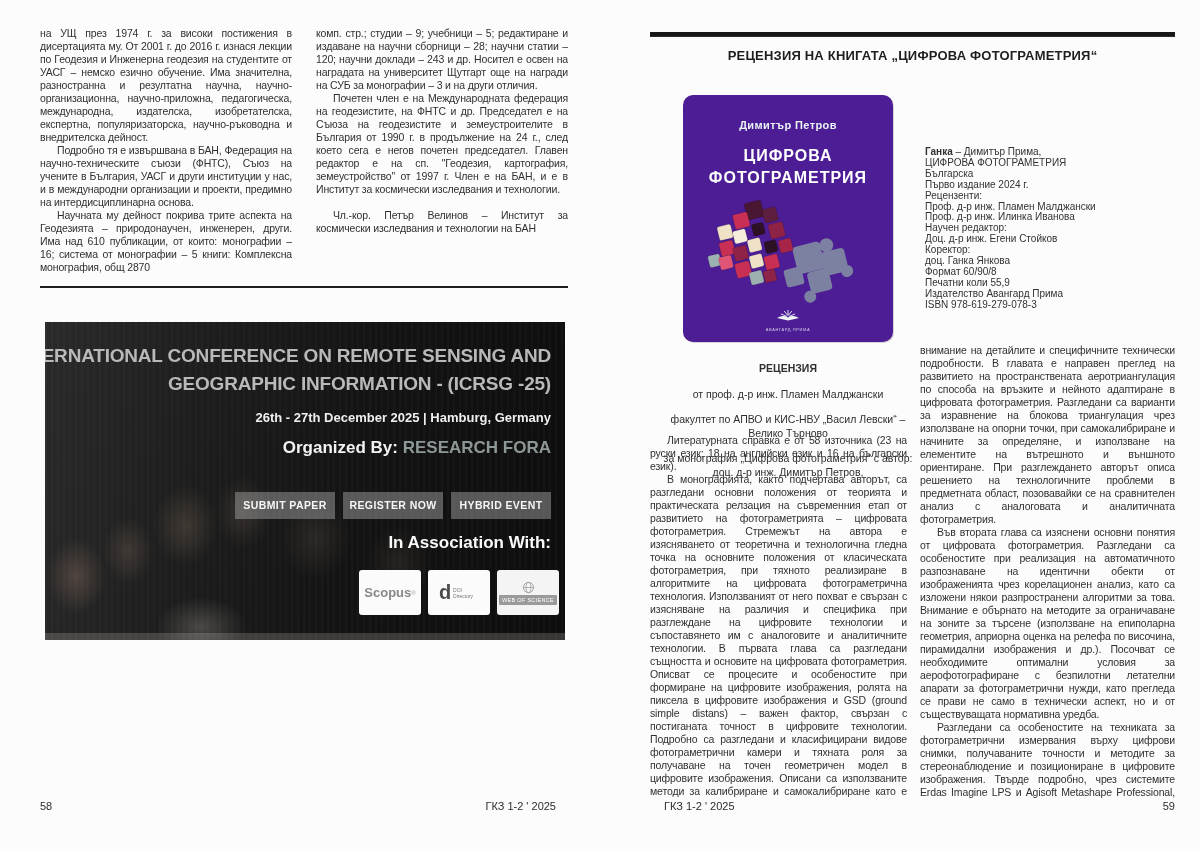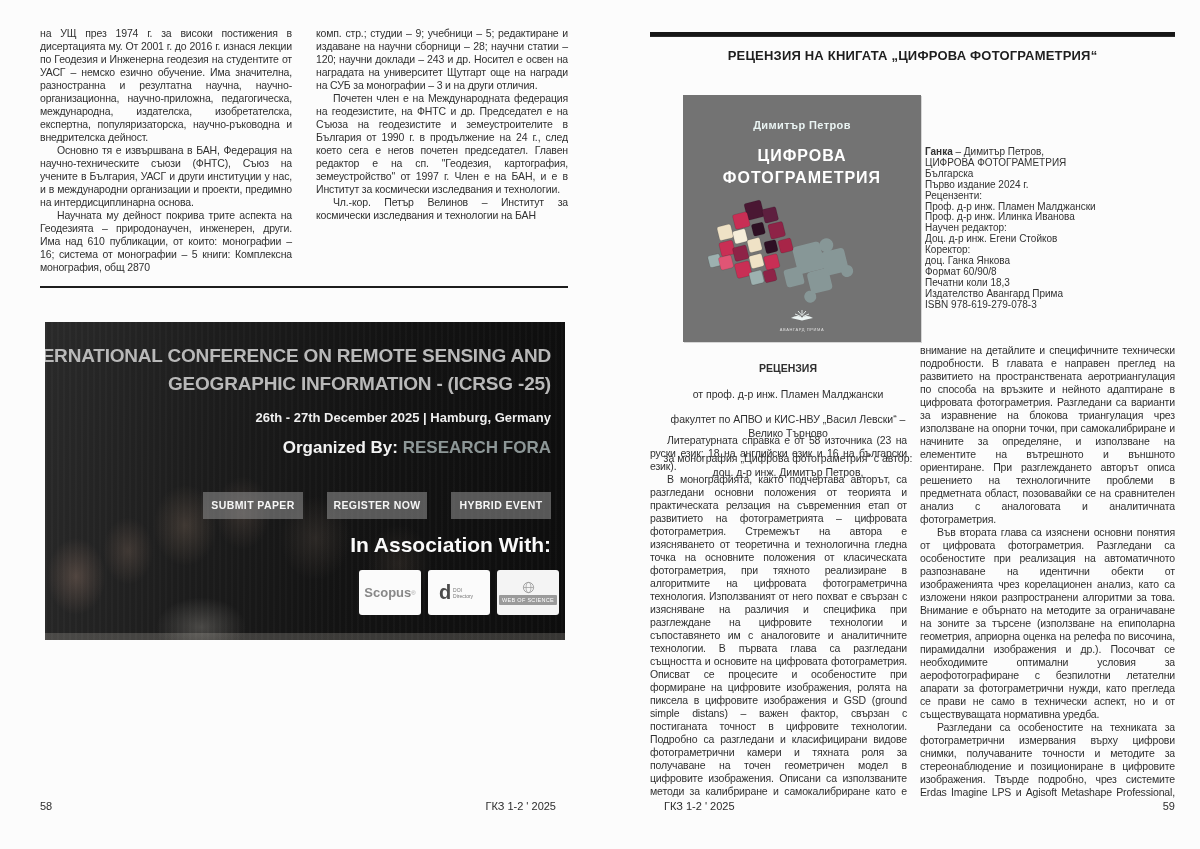--- a/index.html
+++ b/index.html
@@ -12,21 +12,21 @@
   .page { position:absolute; top:0; height:849px; }
   .page-left  { left:40px;  width:528px; }
   .page-right { left:650px; width:525px; }
 
   
   .cols { position:absolute; left:0; top:27px; width:528px; display:flex; gap:24px; }
   .col  { font-size:10.5px; line-height:13px; letter-spacing:-0.15px; color:#303030; }
   .cols .col { width:256px; }
   .col p { margin:0; text-indent:17px; text-align:justify; }
   .cont > p:first-child { text-indent:0; }
-  .lp2 > p:nth-child(3) { }
+  .lp2 > p:nth-child(3) { margin-top:13px; }
 
   .rule-left { position:absolute; left:0; top:286px; width:528px; border-top:2px solid #1d1d1d; }
 
   
   .banner {
     position:absolute; left:5px; top:322px; width:520px; height:318px; overflow:hidden;
     background:
       radial-gradient(ellipse 42px 55px at 6% 80%,  rgba(150,120,105,.38), transparent 70%),
       radial-gradient(ellipse 36px 48px at 16% 72%, rgba(135,110,95,.30),  transparent 70%),
       radial-gradient(ellipse 46px 58px at 27% 64%, rgba(150,125,105,.28), transparent 70%),
@@ -37,24 +37,24 @@
       linear-gradient(0deg, rgba(205,200,190,.22) 0px, rgba(205,200,190,.22) 7px, transparent 7px),
       repeating-linear-gradient(90deg, rgba(255,255,255,.025) 0 2px, transparent 2px 6px),
       linear-gradient(100deg, #2a2a2a 0%, #1d1d1d 30%, #131313 60%, #0d0d0d 100%);
   }
   .b-title { position:absolute; top:20px; right:14px; text-align:right;
     font-weight:bold; font-size:19px; line-height:28px; color:#b9b9b9; letter-spacing:-0.2px; }
   .b-title div { white-space:nowrap; }
   .b-date { position:absolute; top:88px; right:14px; font-weight:bold; font-size:13px; color:#efefef; }
   .b-org  { position:absolute; top:116px; right:14px; font-weight:bold; font-size:17px; }
   .b-orglabel { color:#f3f3f3; } .b-orgname { color:#8d9797; }
-  .b-buttons { position:absolute; top:170px; right:14px; display:flex; gap:24px; }
+  .b-buttons { position:absolute; top:170px; right:14px; display:flex; gap:8px; }
   .b-btn { width:100px; height:27px; line-height:27px; text-align:center;
     background:rgba(148,148,148,.55); color:#f6f6f6; font-weight:bold; font-size:10.5px; letter-spacing:.4px; }
-  .b-assoc { position:absolute; top:211px; right:14px; font-weight:bold; font-size:21px; color:#fafafa; }
+  .b-assoc { position:absolute; top:211px; right:14px; font-weight:bold; font-size:17px; color:#fafafa; }
   .b-logos { position:absolute; top:248px; right:6px; display:flex; gap:7px; }
   .logo-card { width:62px; height:45px; background:#fbfbfb; border-radius:3px;
     display:flex; align-items:center; justify-content:center; color:#8b8b8b; }
   .scopus-text { font-size:13px; font-weight:bold; color:#888; }
   .scopus-reg { font-size:6px; vertical-align:super; color:#999; }
   .doaj-d { font-size:20px; font-weight:bold; color:#4c4c4c; margin-right:2px; }
   .doaj-sub { font-size:5px; line-height:6px; color:#777; width:26px; }
   .logo-card.wos { flex-direction:column; gap:1px; background:#f4f4f4; }
   .wos-band { background:#9a9a9a; color:#fff; font-size:5.5px; letter-spacing:.3px; padding:2px 3px; border-radius:1px; }
 
@@ -62,22 +62,22 @@
   .page-left  .footer { width:528px; padding-right:12px; }
   .page-right .footer { width:525px; padding-left:14px; }
 
   
   .toprule { position:absolute; left:0; top:32px; width:525px; height:3px;
     border-top:4px solid #171717; border-bottom:1px solid #2b2b2b; }
   .article-title { position:absolute; left:0; top:48px; width:525px; margin:0; text-align:center;
     font-size:13px; font-weight:bold; color:#1e1e1e; letter-spacing:.2px; }
 
   
-  .cover { position:absolute; left:33px; top:95px; width:238px; height:247px;
-    background:#737373; box-shadow:1px 1px 0 rgba(0,0,0,.15); }
+  .cover { position:absolute; left:33px; top:95px; width:210px; height:247px;
+    background:#4c1d95; box-shadow:1px 1px 0 rgba(0,0,0,.15);border-radius:10px; }
   .cv-author { position:absolute; top:24px; width:100%; text-align:center;
     font-size:11px; font-weight:bold; color:#eaf4f3; letter-spacing:.4px; }
   .cv-title { position:absolute; top:50px; width:100%; padding:0 22px; text-align:center;
     font-size:16px; font-weight:bold; color:#ffffff; letter-spacing:1px; line-height:22px; }
   .cv-puzzle { position:absolute; top:100px; left:24px; }
   .cv-pub { position:absolute; bottom:10px; width:100%; text-align:center; }
   .cv-pubname { display:block; font-size:4px; color:rgba(255,255,255,.75); letter-spacing:.6px; margin-top:1px; }
 
   
   .meta { position:absolute; left:275px; top:147px; width:250px; font-size:10px; line-height:10.9px; color:#323232; }
@@ -93,21 +93,21 @@
   .rp2 { position:absolute; left:270px; top:344px; width:255px; height:454px; overflow:hidden; }
 </style>
 </head>
 <body>
 
 <section class="page page-left">
 
   <div class="cols">
     <div class="col cont">
         <p class="para">на УЩ през 1974 г. за високи постижения в дисертацията му. От 2001 г. до 2016 г. изнася лекции по Геодезия и Инженерна геодезия на студентите от УАСГ – немско езично обучение. Има значителна, разностранна и резултатна научна, научно-организационна, научно-приложна, педагогическа, международна, издателска, изобретателска, експертна, популяризаторска, научно-ръководна и внедрителска дейност.</p>
-        <p class="para">Основно тя е извършвана в БАН, Федерация на научно-техническите съюзи (ФНТС), Съюз на учените в България, УАСГ и други институции у нас, и в международни организации и проекти, предимно на интердисциплинарна основа.</p>
+        <p class="para">Подробно тя е извършвана в БАН, Федерация на научно-техническите съюзи (ФНТС), Съюз на учените в България, УАСГ и други институции у нас, и в международни организации и проекти, предимно на интердисциплинарна основа.</p>
         <p class="para">Научната му дейност покрива трите аспекта на Геодезията – природонаучен, инженерен, други. Има над 610 публикации, от които: монографии – 16; система от монографии – 5 книги: Комплексна монография, общ 2870</p>
       </div>
     <div class="col cont lp2">
         <p class="para">комп. стр.; студии – 9; учебници – 5; редактиране и издаване на научни сборници – 28; научни статии – 120; научни доклади – 243 и др. Носител е освен на наградата на университет Щутгарт още на награди на СУБ за монографии – 3 и на други отличия.</p>
         <p class="para">Почетен член е на Международната федерация на геодезистите, на ФНТС и др. Председател е на Съюза на геодезистите и земеустроителите в България от 1990 г. в продължение на 24 г., след което сега е негов почетен председател. Главен редактор е на сп. "Геодезия, картография, земеустройство" от 1997 г. Член е на БАН, и е в Институт за космически изследвания и технологии.</p>
         <p class="para">Чл.-кор. Петър Велинов – Институт за космически изследвания и технологии на БАН</p>
       </div>
   </div>
 
   <div class="rule-left"></div>
@@ -205,34 +205,34 @@
           <line x1="19" y1="4" x2="15.5" y2="8"></line>
           <line x1="8" y1="7" x2="14" y2="9.5"></line>
           <line x1="22" y1="7" x2="16" y2="9.5"></line>
         </g>
       </svg>
       <span class="cv-pubname">АВАНГАРД ПРИМА</span>
     </div>
   </div>
 
   <div class="meta">
-    <p class="meta-author"><b>Ганка</b><span> – Димитър Петров,</span></p>
+    <p class="meta-author"><b>Ганка</b><span> – Димитър Прима,</span></p>
     <div>
         <p>ЦИФРОВА ФОТОГРАМЕТРИЯ</p>
         <p>Българска</p>
         <p>Първо издание 2024 г.</p>
         <p>Рецензенти:</p>
         <p>Проф. д-р инж. Пламен Малджански</p>
         <p>Проф. д-р инж. Илинка Иванова</p>
         <p>Научен редактор:</p>
         <p>Доц. д-р инж. Егени Стойков</p>
         <p>Коректор:</p>
         <p>доц. Ганка Янкова</p>
         <p>Формат 60/90/8</p>
-        <p>Печатни коли 18,3</p>
+        <p>Печатни коли 55,9</p>
         <p>Издателство Авангард Прима</p>
         <p>ISBN 978-619-279-078-3</p>
       </div>
   </div>
 
   <div class="rev-head">
       <p>РЕЦЕНЗИЯ</p>
       <p>от проф. д-р инж. Пламен Малджански</p>
       <p>факултет по АПВО и КИС-НВУ „Васил Левски“ – Велико Търново</p>
       <p>за монография „Цифрова фотограметрия“ с автор: доц. д-р инж. Димитър Петров,</p>

